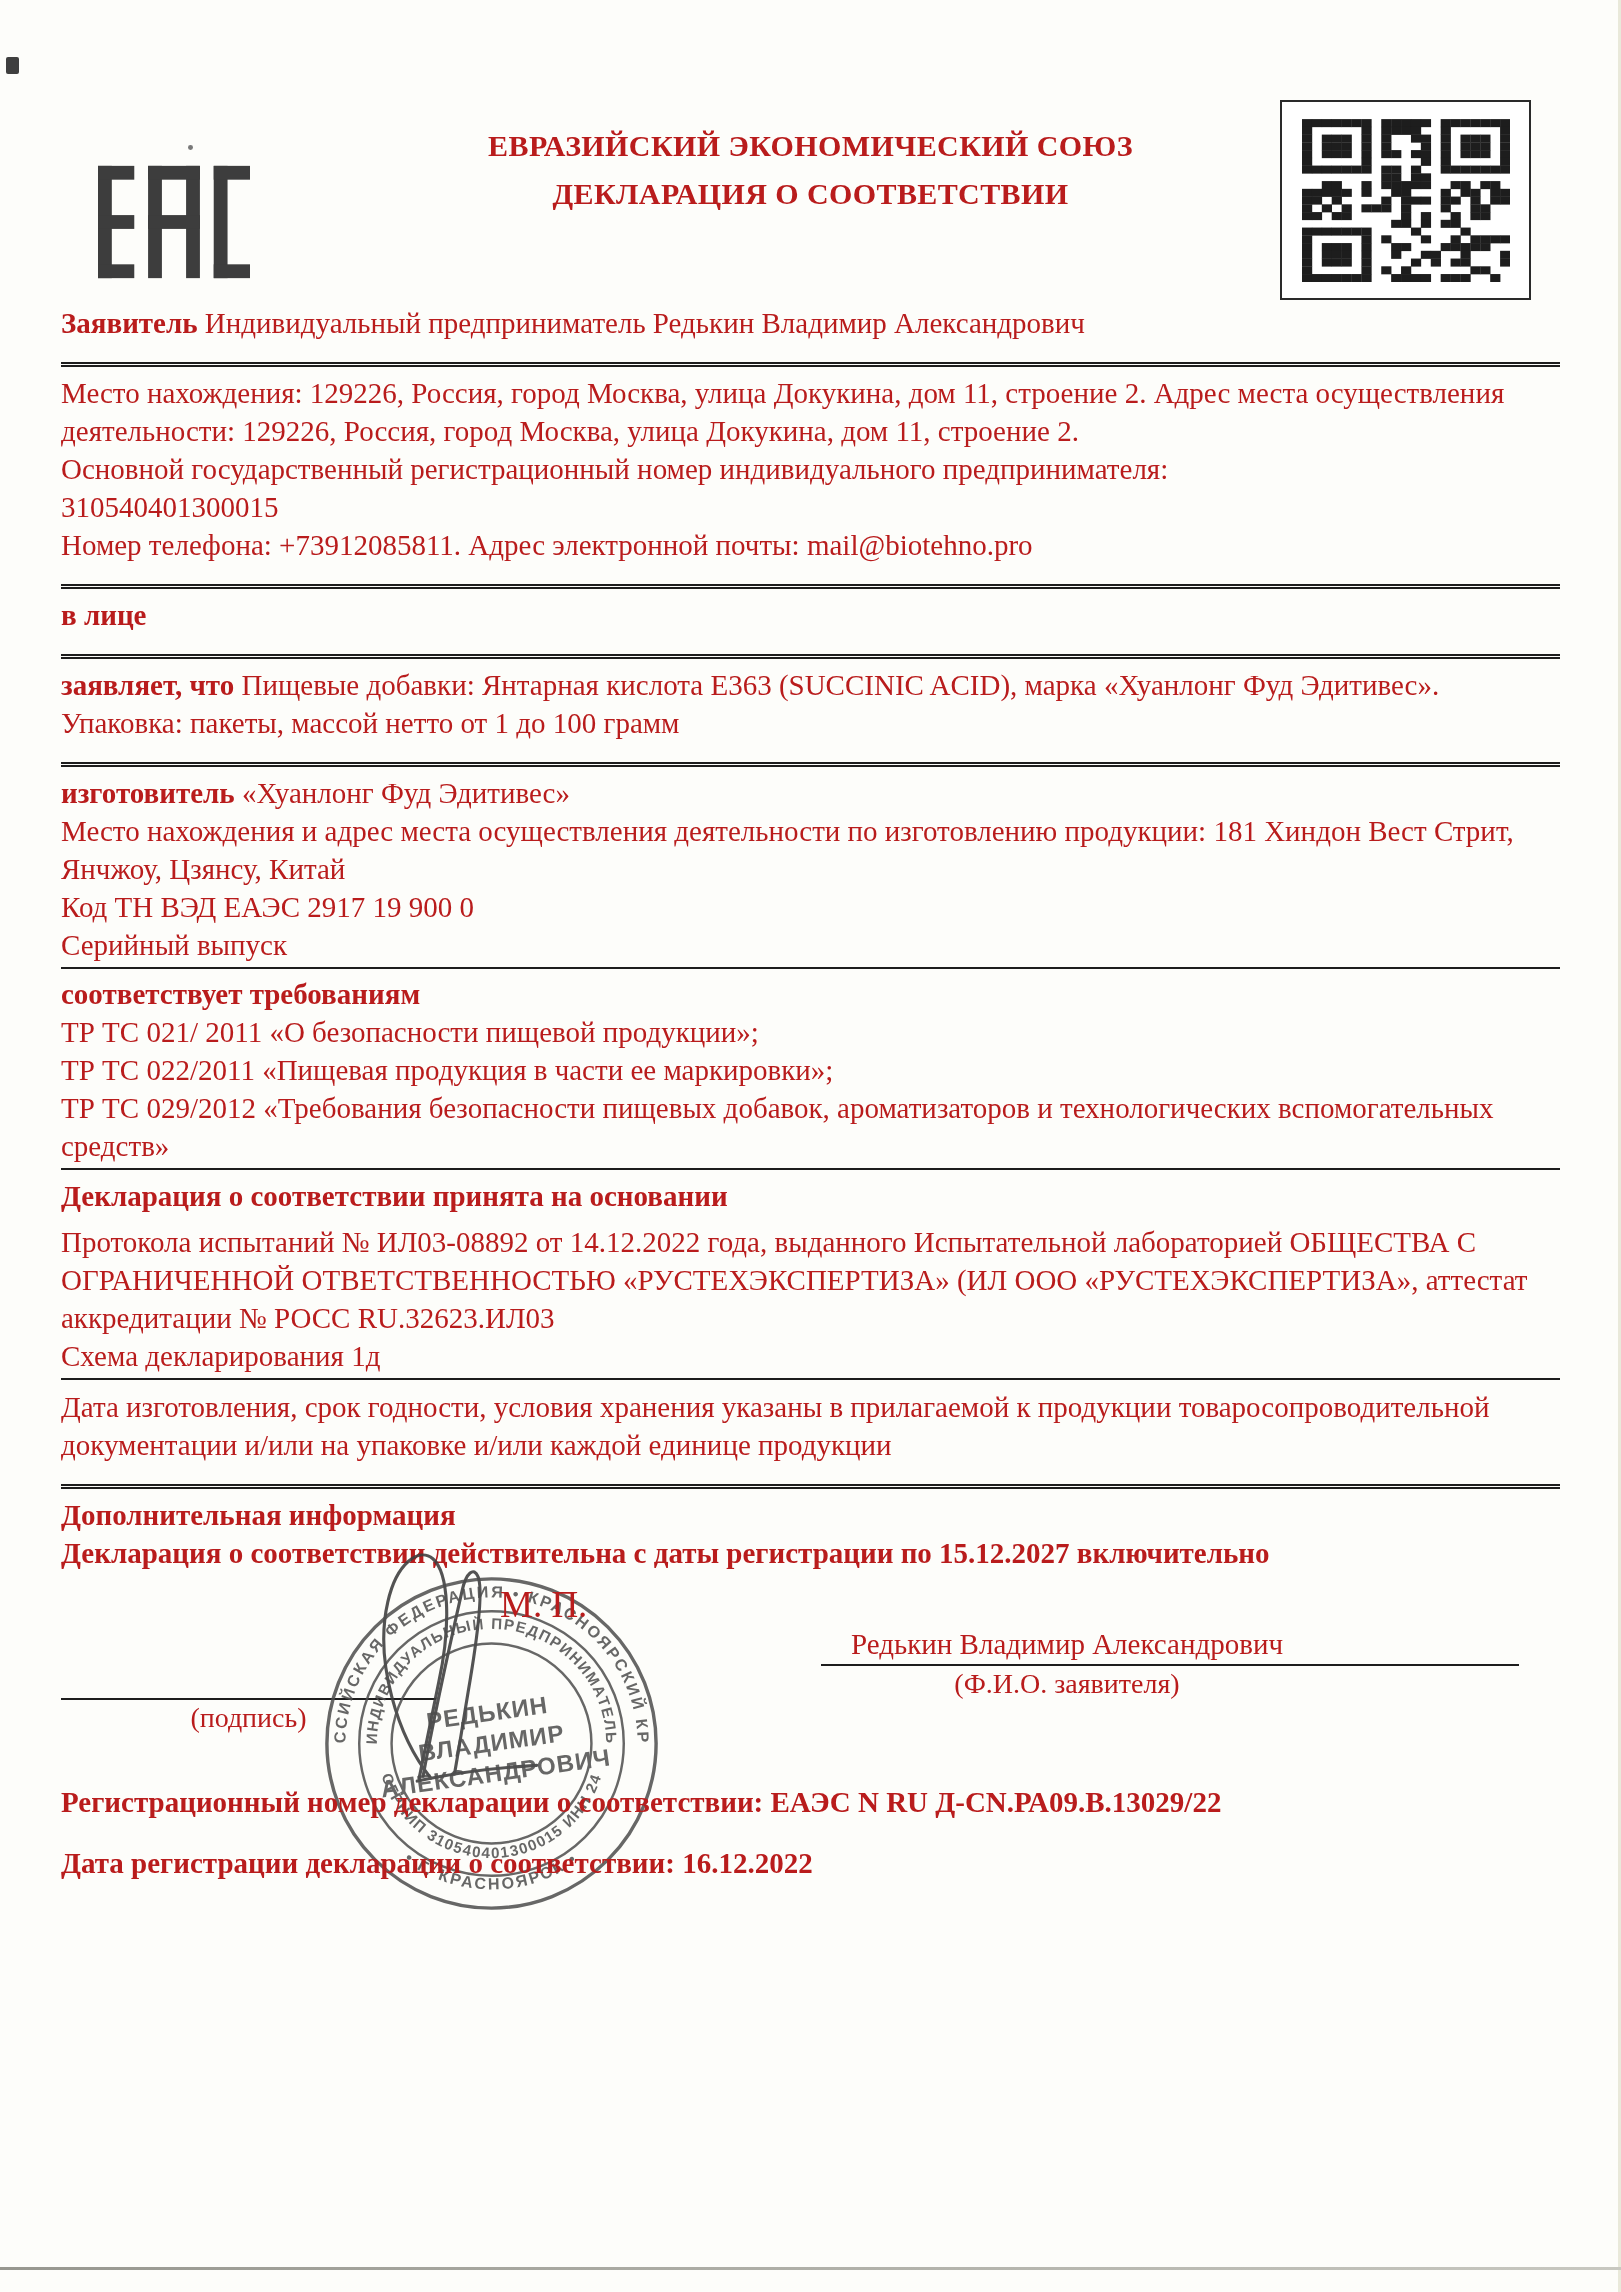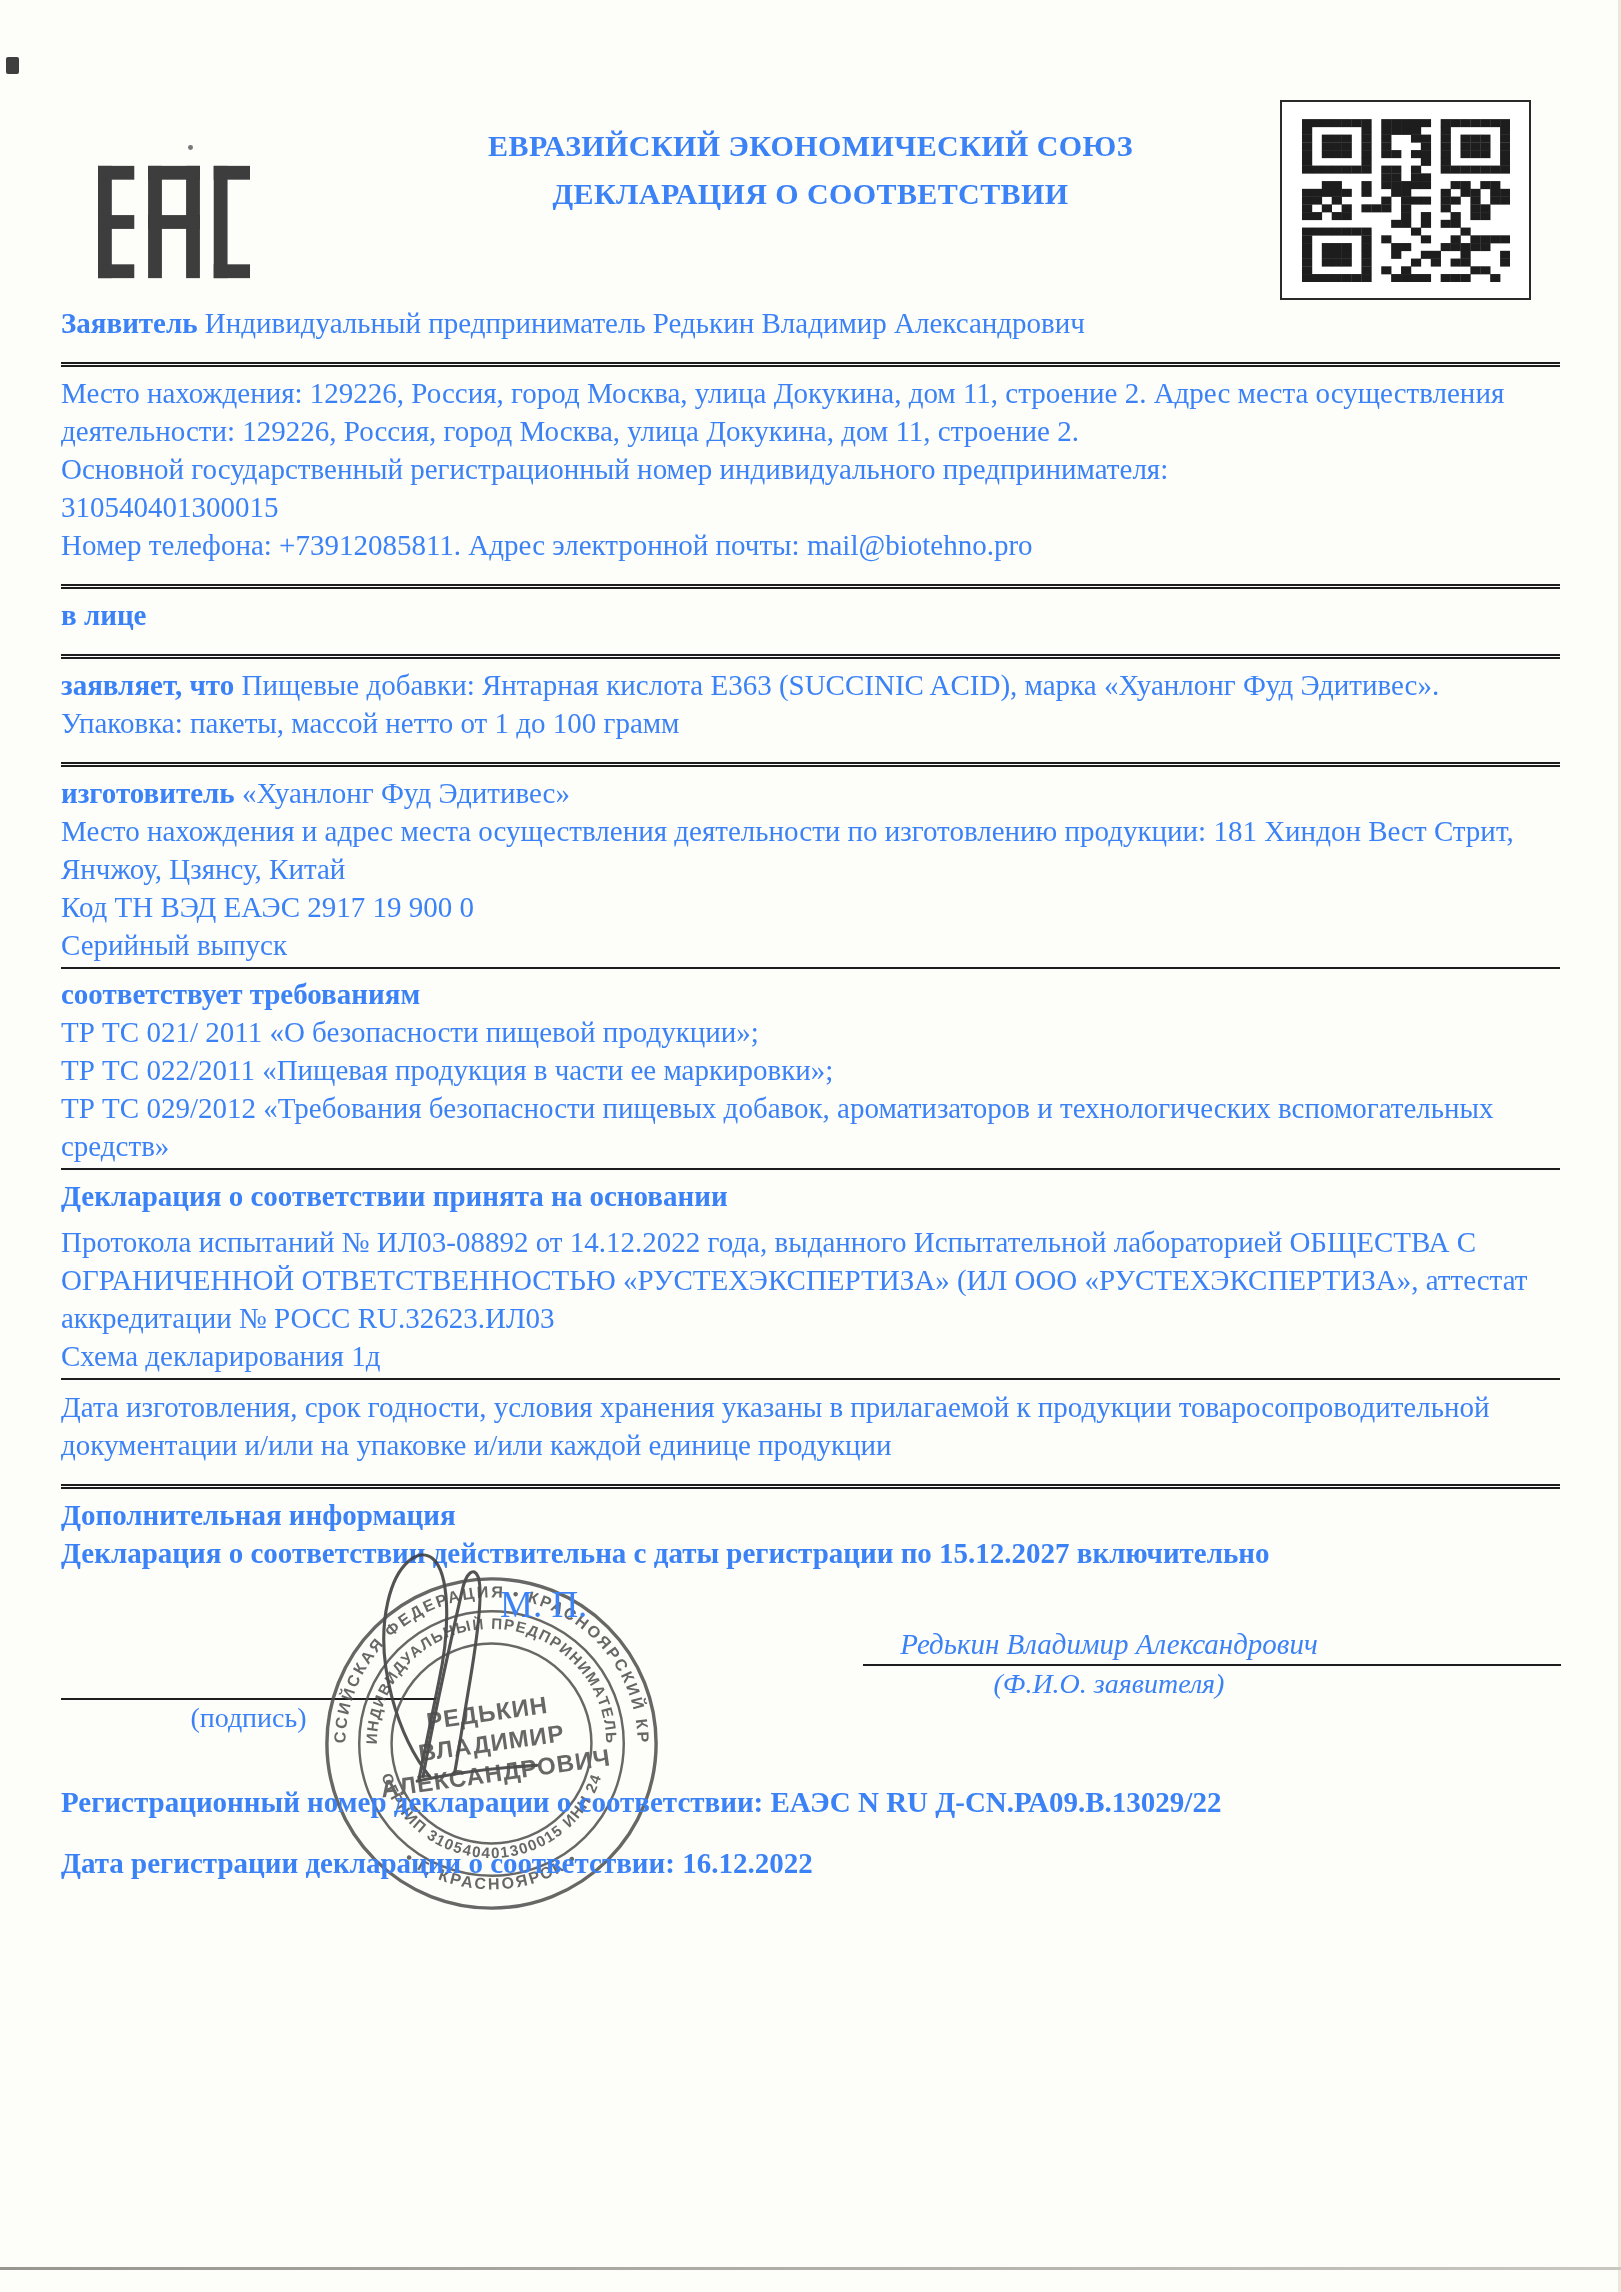--- a/index.html
+++ b/index.html
@@ -1,38 +1,38 @@
 <!DOCTYPE html>
 <html><head>
 <meta charset="utf-8">
 <style>
   html,body{margin:0;padding:0;background:#888;}
   .page{position:relative;width:1621px;height:2293px;margin:0 auto;background:#fdfdfa;
-        overflow:hidden;font-family:"Liberation Serif","DejaVu Serif",serif;color:#3b82f6;}
+        overflow:hidden;font-family:"Liberation Serif","DejaVu Serif",serif;color:#b91c1c;}
   
   .doc-header{position:relative;height:304px;}
   .eac-logo{position:absolute;left:98px;top:161px;}
   .doc-titles{position:absolute;left:196px;right:196px;top:122px;text-align:center;
               font-weight:bold;font-size:30px;line-height:48px;letter-spacing:0.4px;}
   .qr-box{position:absolute;left:1280px;top:100px;width:247px;height:196px;border:2px solid #2a2a2a;
           background:#fff;display:flex;align-items:center;justify-content:center;}
   
   .doc-body{padding:0 61px;font-size:29px;line-height:38px;}
   .row{margin:0;}
   .bold{font-weight:bold;}
   .rule{border-bottom:2.5px solid #1d1d1d;padding-bottom:3px;margin-bottom:6.9px;}
   .rule-d{border-bottom:5.9px double #1d1d1d;padding-bottom:20px;margin-bottom:6.9px;}
   .mt{margin-top:7.8px;}
   
   .sig-area{position:relative;height:149px;margin-top:9.8px;}
   .sig-line{border-top:2.5px solid #1d1d1d;}
   .sig-left{position:absolute;left:0;top:84px;width:375px;margin-top:32px;}
   .sig-caption{text-align:center;font-size:28px;line-height:36px;}
   .mp-label{position:absolute;left:439px;top:3.9px;font-size:37px;}
-  .sig-right{position:absolute;left:802px;top:43px;width:698px;font-style:italic;}
+  .sig-right{position:absolute;left:760px;top:43px;width:698px;}
   .sig-name{text-align:center;padding-right:206px;font-size:29px;line-height:39px;}
   .sig-right .sig-caption{padding-right:206px;}
   .stamp{position:absolute;left:261px;top:-7.8px;width:339px;height:339px;opacity:.85;}
   .scribble{position:absolute;left:272px;top:-37px;opacity:.88;}
   .stamp text{font-family:"Liberation Sans","DejaVu Sans",sans-serif;font-weight:bold;fill:#4d4d4d;}
   .ring-t{font-size:16.5px;letter-spacing:2.5px;}
   .ring-i{font-size:15.5px;letter-spacing:1.5px;}
   .stamp-name{font-size:24.5px;letter-spacing:1px;}
   
   .reg-section{position:relative;z-index:2;font-weight:bold;}

